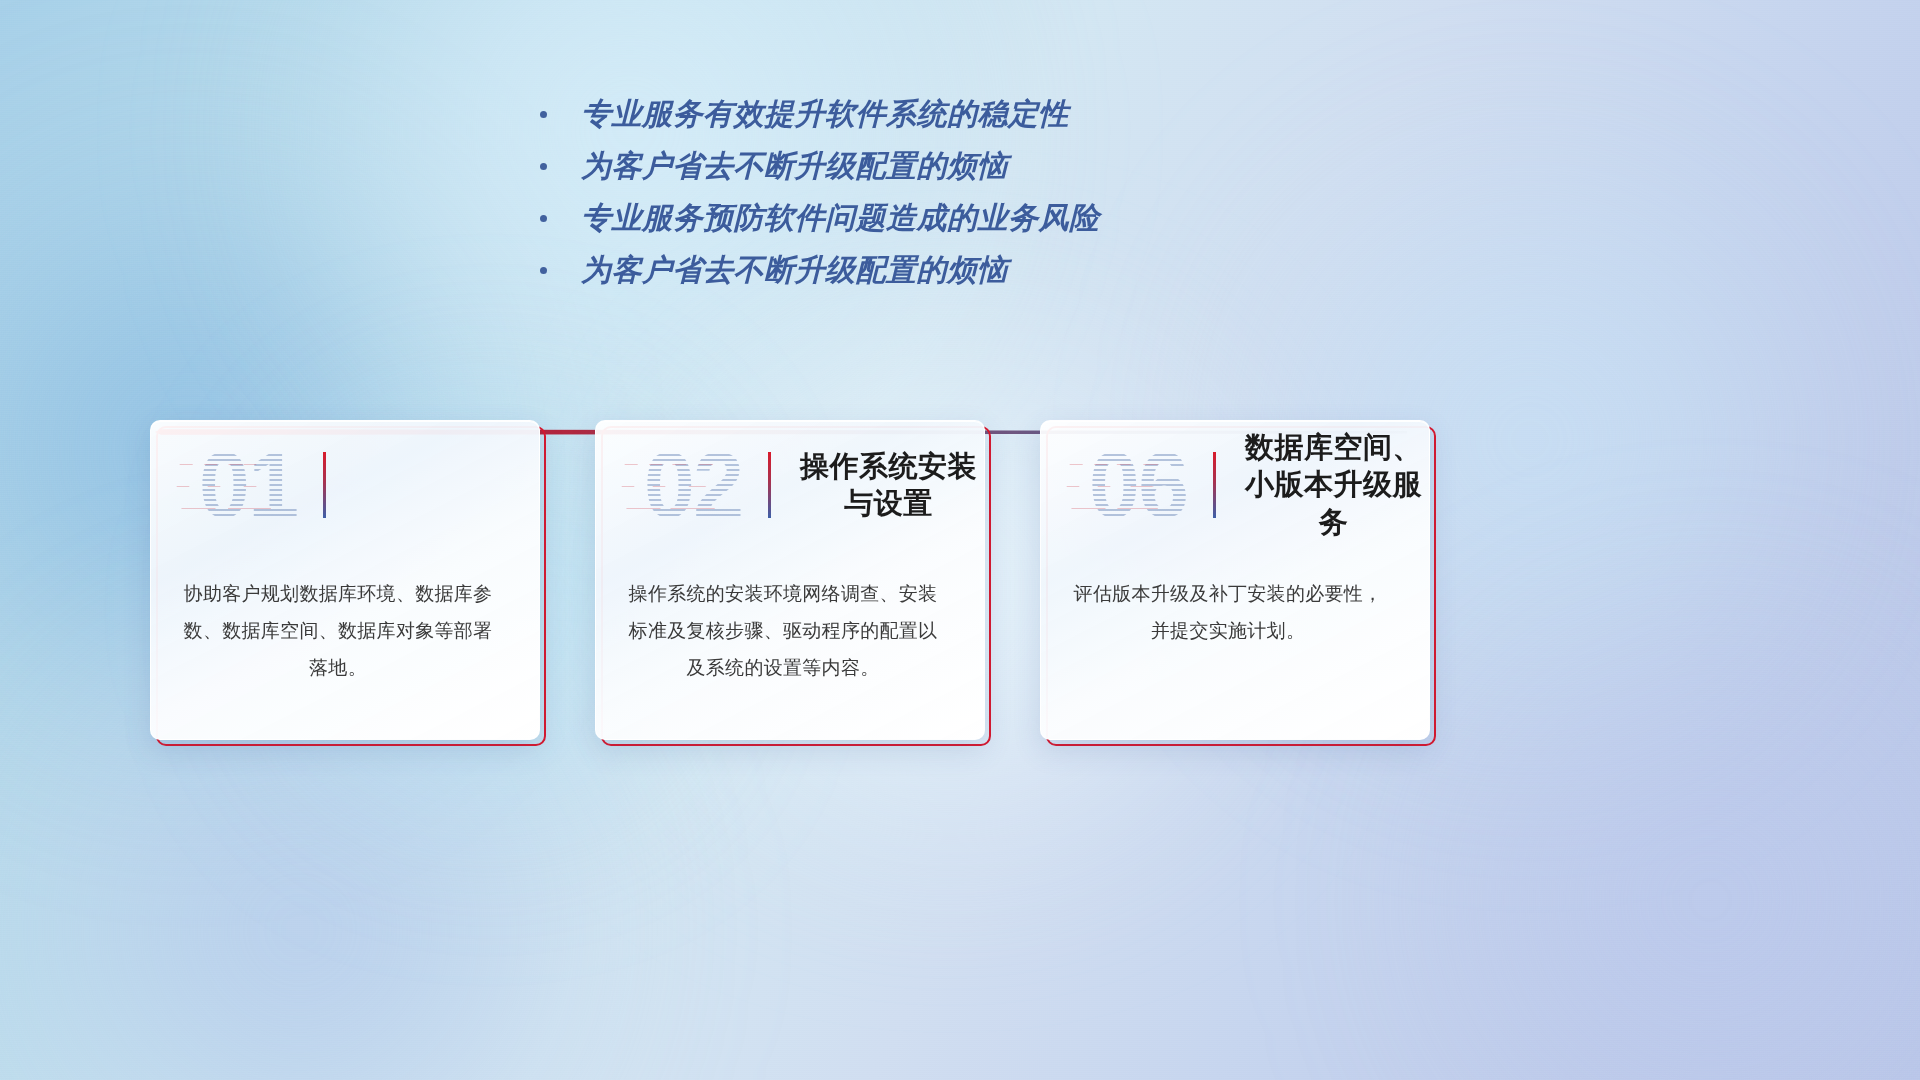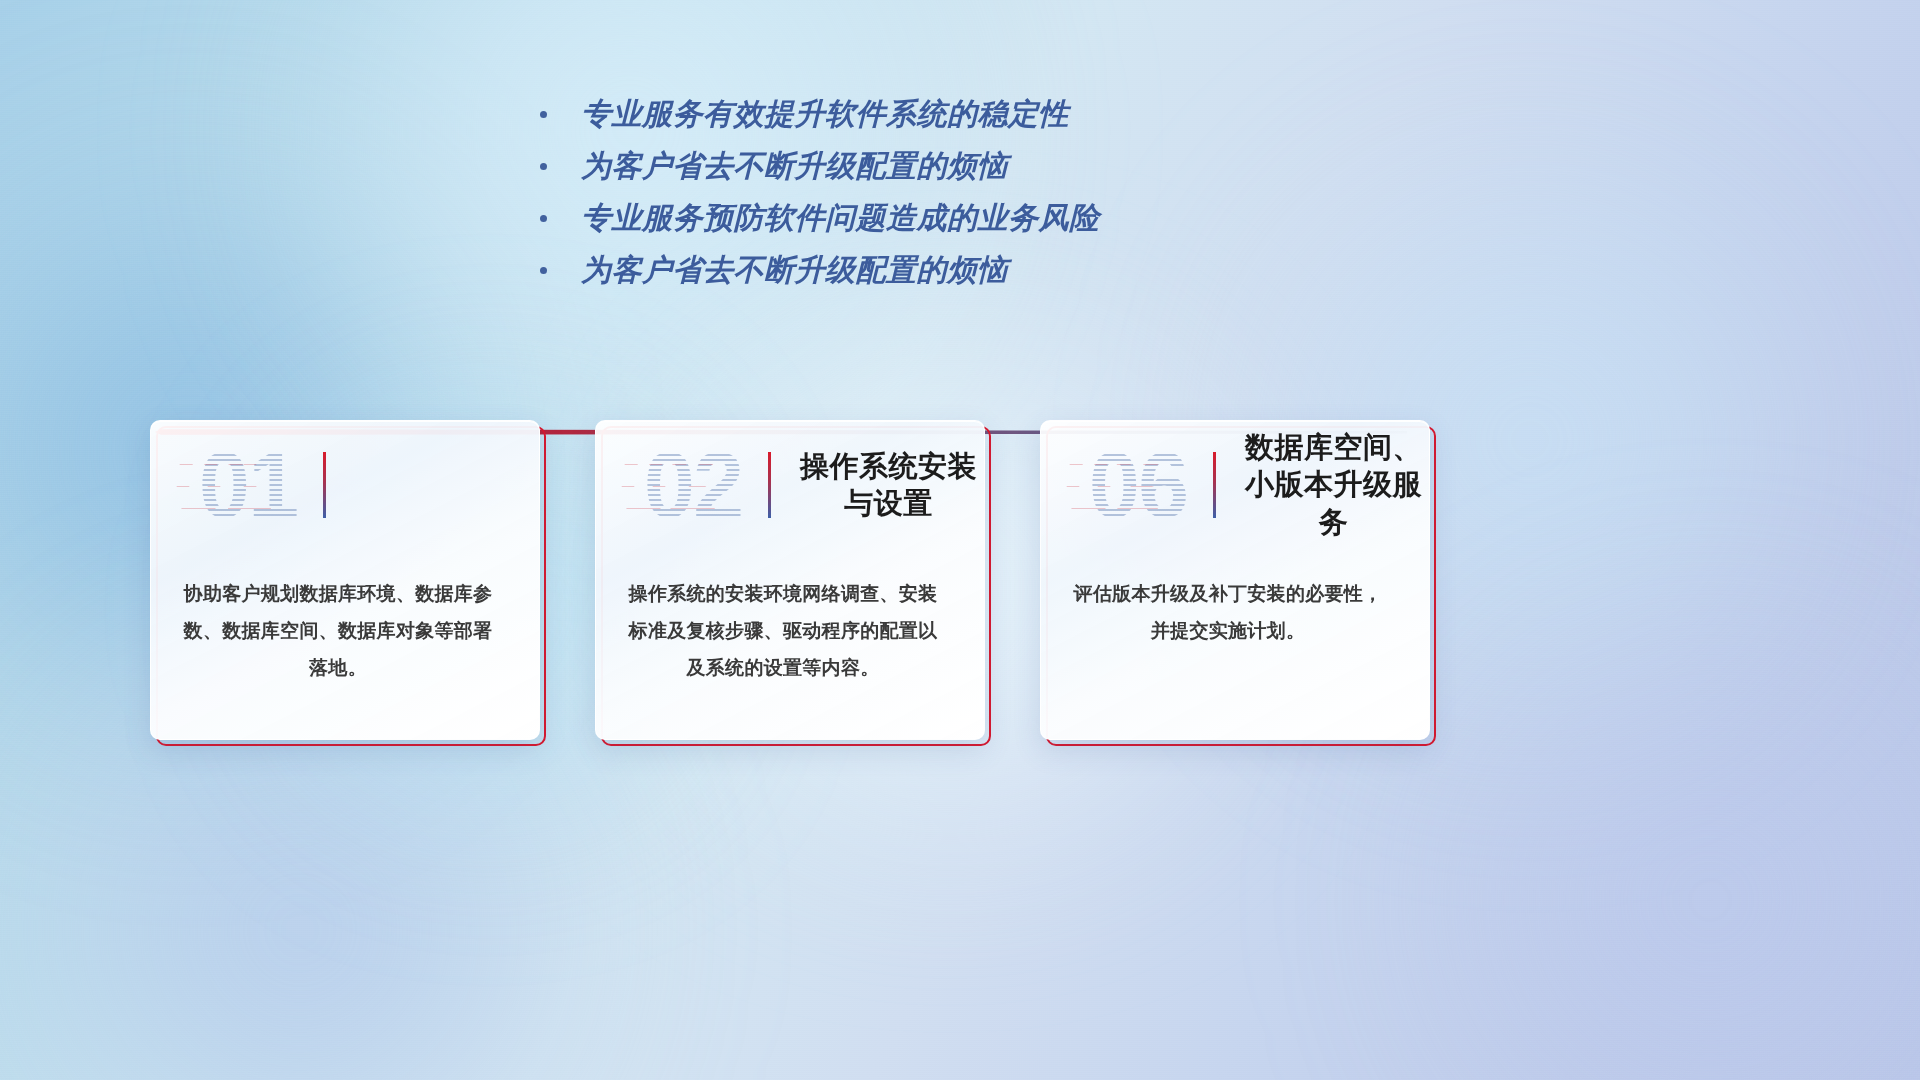--- a/index.html
+++ b/index.html
@@ -133,21 +133,20 @@
     background:linear-gradient(180deg,#d81b2c 0%, #a8324f 45%, #3d5fa8 100%);
   }
   .card-title{
     font-size:29px; font-weight:700; color:#1c1c1c;
     line-height:1.28; letter-spacing:.5px;
   }
   .card-body{
     padding:26px 44px 0 30px;
     font-size:19px; line-height:1.95; color:#3a3a3a;
     letter-spacing:.3px;
-    font-weight:bold;
   }
 </style>
 </head>
 <body>
 
 <div id="bg">
   <div class="bg-base"></div>
   <div class="glow glow-a"></div>
   <div class="glow glow-b"></div>
   <div class="glow glow-c"></div>

